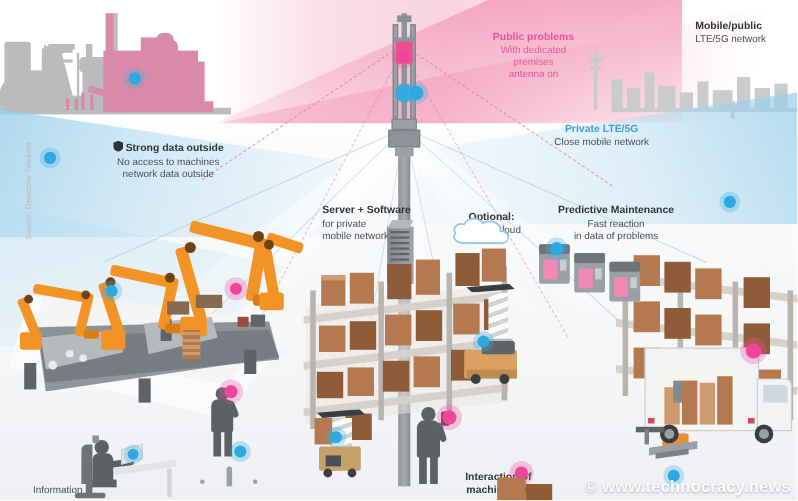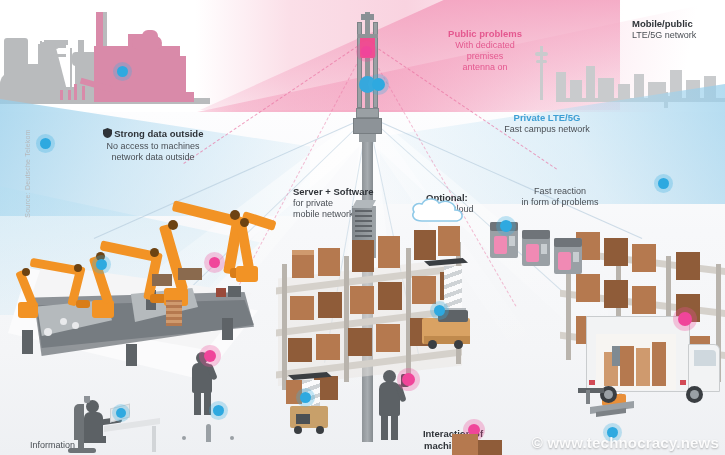--- a/index.html
+++ b/index.html
@@ -222,21 +222,21 @@
     <div class="t2 pinkt">antenna on</div>
   </div>
 
   <div class="lbl" style="left:632px;top:18px;width:95px;">
     <div class="t1 darkb">Mobile/public</div>
     <div class="t2 darkt">LTE/5G network</div>
   </div>
 
   <div class="lbl center" style="left:472px;top:112px;width:150px;">
     <div class="t1 bluet">Private LTE/5G</div>
-    <div class="t2 darkt">Fast campus network</div>
+    <div class="t2 darkt">Close mobile network</div>
   </div>
 
   <div class="lbl center" style="left:78px;top:128px;width:150px;">
     <div class="t1 darkb">
       <span class="shield">
         <svg width="9" height="10" viewBox="0 0 10 11">
             <path d="M5 0 L10 2 V6 C10 8.5 7.6 10.4 5 11 C2.4 10.4 0 8.5 0 6 V2 Z" fill="#2f3338"></path>
           </svg>
       </span>
       <span>Strong data outside</span>
@@ -250,22 +250,23 @@
     <div class="t2 darkt">for private</div>
     <div class="t2 darkt">mobile network</div>
   </div>
 
   <div class="lbl" style="left:426px;top:192px;width:86px;">
     <div class="t1 darkb">Optional:</div>
     <div class="t2 darkt">Edge-Cloud</div>
   </div>
 
   <div class="lbl center" style="left:495px;top:186px;width:130px;">
+    <div class="t1 darkb">Predictive Maintenance</div>
     <div class="t2 darkt">Fast reaction</div>
-    <div class="t2 darkt">in form of problems</div>
+    <div class="t2 darkt">in data of problems</div>
   </div>
 
   <div class="lbl center" style="left:398px;top:428px;width:110px;">
     <div class="t1 darkb">Interaction of</div>
     <div class="t1 darkb">machines on</div>
   </div>
 
   <div class="lbl" style="left:30px;top:440px;width:80px;">
     <div class="t2 darkt">Information</div>
   </div>

